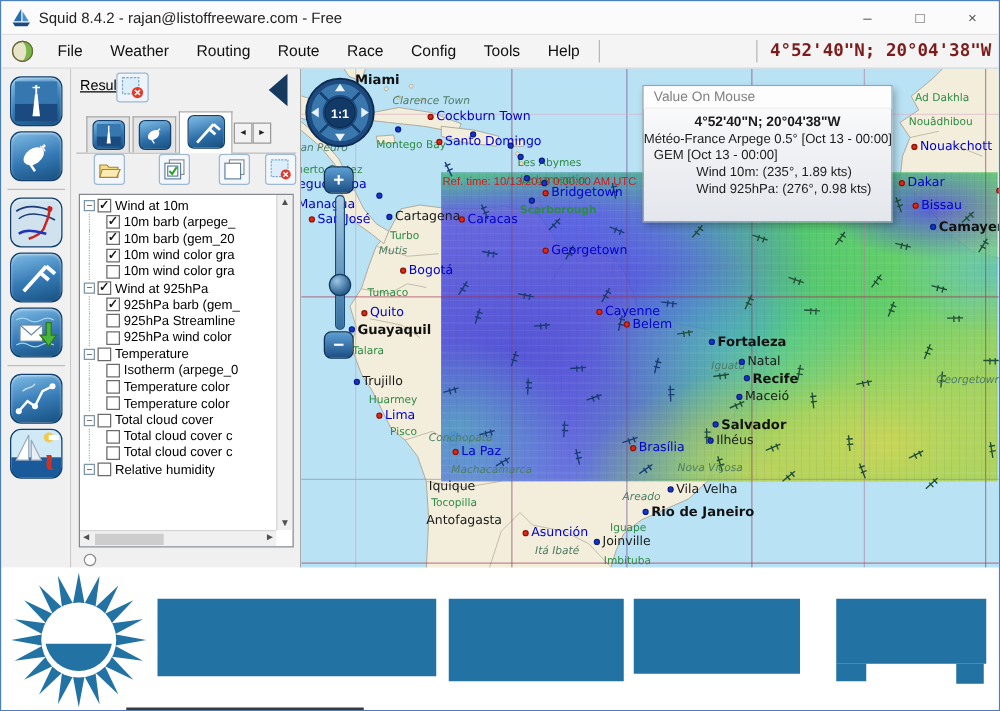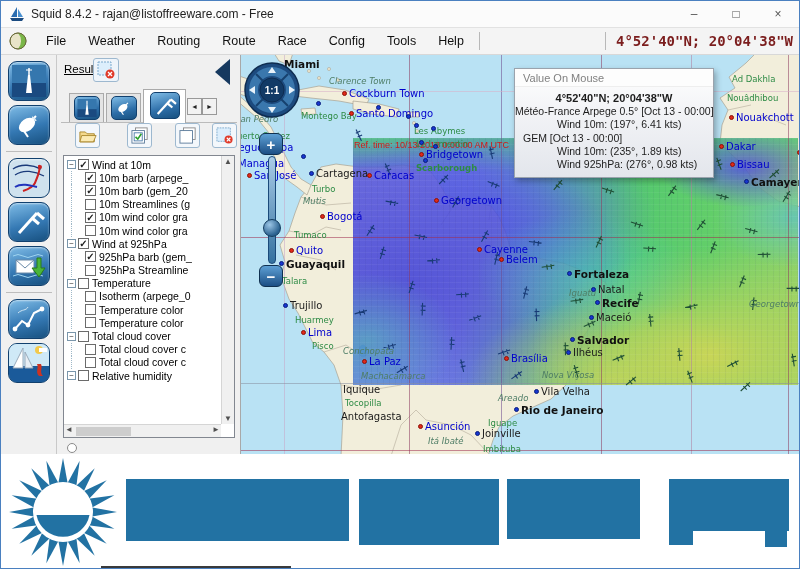--- a/index.html
+++ b/index.html
@@ -321,25 +321,20 @@
             <span class="cb">✓</span>
             <span>10m barb (arpege_</span>
           </div>
           <div class="trow">
             <span class="indent"></span>
             <span class="cb">✓</span>
             <span>10m barb (gem_20</span>
           </div>
           <div class="trow">
             <span class="indent"></span>
-            <span class="cb"></span>
-            <span>10m Streamlines (g</span>
-          </div>
-          <div class="trow">
-            <span class="indent"></span>
             <span class="cb">✓</span>
             <span>10m wind color gra</span>
           </div>
           <div class="trow">
             <span class="indent"></span>
             <span class="cb"></span>
             <span>10m wind color gra</span>
           </div>
           <div class="trow">
             <span class="exp">−</span>
@@ -348,20 +343,25 @@
           </div>
           <div class="trow">
             <span class="indent"></span>
             <span class="cb">✓</span>
             <span>925hPa barb (gem_</span>
           </div>
           <div class="trow">
             <span class="indent"></span>
             <span class="cb"></span>
             <span>925hPa Streamline</span>
+          </div>
+          <div class="trow">
+            <span class="indent"></span>
+            <span class="cb"></span>
+            <span>925hPa wind color</span>
           </div>
           <div class="trow">
             <span class="exp">−</span>
             <span class="cb"></span>
             <span>Temperature</span>
           </div>
           <div class="trow">
             <span class="indent"></span>
             <span class="cb"></span>
             <span>Isotherm (arpege_0</span>
@@ -538,28 +538,28 @@
         <path d="M0,9 L9,0 M5.5,1 L9,4.5 M2.5,4 L6,7.5" stroke="#1f4f35" stroke-width="1.1" fill="none" transform="translate(398,163) rotate(64)"></path>
         <path d="M0,9 L9,0 M5.5,1 L9,4.5 M2.5,4 L6,7.5" stroke="#1f4f35" stroke-width="1.1" fill="none" transform="translate(495,224) rotate(-23)"></path>
         <path d="M0,9 L9,0 M5.5,1 L9,4.5 M2.5,4 L6,7.5" stroke="#183a75" stroke-width="1.1" fill="none" transform="translate(147,285) rotate(30)"></path>
         <path d="M0,9 L9,0 M5.5,1 L9,4.5 M2.5,4 L6,7.5" stroke="#183a75" stroke-width="1.1" fill="none" transform="translate(244,99) rotate(-57)"></path>
       </svg>
 
     <div class="reftime">Ref. time: 10/13/2018 0:00:00 AM UTC</div>
 
     <div class="cities" id="cities">
         <div class="city c-cityb" style="left: 43px; top: 3px;">Miami</div>
-        <div class="city c-hamlet" style="left: 88px; top: 21px;">Clarence Town</div>
+        <div class="city c-hamlet" style="left: 73px; top: 21px;">Clarence Town</div>
         <div class="city c-capital" style="left: 108px; top: 33px;">Cockburn Town<span class="dot dot-red"></span></div>
         <div class="city c-town" style="left: 60px; top: 56px;">Montego Bay</div>
         <div class="city c-capital" style="left: 115px; top: 53px;">Santo Domingo<span class="dot dot-red"></span></div>
         <div class="city c-hamlet" style="left: -6px; top: 59px;">San Pedro</div>
         <div class="city c-town" style="left: 173px; top: 71px;">Les Abymes</div>
         <div class="city c-town" style="left: 175px; top: 84px;">Le Lamentin</div>
-        <div class="city c-capital" style="left: 185px; top: 94px;">Bridgetown<span class="dot dot-red"></span></div>
+        <div class="city c-capital" style="left: 200px; top: 94px;">Bridgetown<span class="dot dot-red"></span></div>
         <div class="city c-town" style="left: 175px; top: 108px; font-weight: bold;">Scarborough</div>
         <div class="city c-town" style="left: -9px; top: 76px;">Puerto Cortez</div>
         <div class="city c-capital" style="left: -7px; top: 87px;">Tegucigalpa</div>
         <div class="city c-capital" style="left: -3px; top: 103px;">Managua</div>
         <div class="city c-capital" style="left: 13px; top: 115px;">San José<span class="dot dot-red"></span></div>
         <div class="city c-city" style="left: 75px; top: 113px;">Cartagena<span class="dot dot-blue"></span></div>
         <div class="city c-capital" style="left: 133px; top: 115px;">Caracas<span class="dot dot-red"></span></div>
         <div class="city c-capital" style="left: 200px; top: 140px;">Georgetown<span class="dot dot-red"></span></div>
         <div class="city c-capital" style="left: 243px; top: 153px; margin-top: 36px;">Cayenne<span class="dot dot-red"></span></div>
         <div class="city c-town" style="left: 71px; top: 129px;">Turbo</div>
@@ -633,21 +633,20 @@
     <div class="zoomplus">+</div>
     <div class="slider-track"></div>
     <div class="slider-knob"></div>
     <div class="zoomminus">−</div>
 
     <div class="vom">
       <div class="vom-title">Value On Mouse</div>
       <div id="vom-lines">
           <div class="vom-line vl-cb">4°52'40"N; 20°04'38"W</div>
           <div class="vom-line vl-c">Météo-France Arpege 0.5°  [Oct 13 - 00:00]</div>
-          <div class="vom-line vl-i">Wind 10m: (197°, 6.41 kts)</div>
           <div class="vom-line vl-l">GEM  [Oct 13 - 00:00]</div>
           <div class="vom-line vl-i">Wind 10m: (235°, 1.89 kts)</div>
           <div class="vom-line vl-i">Wind 925hPa: (276°, 0.98 kts)</div>
         </div>
     </div>
   </div>
 
   <div class="logo">
     <svg width="112" height="112" style="position:absolute;left:6px;top:2px" id="sunlogo" viewBox="0 0 112 112">
         <polygon points="110,56 82.5141143481663,50.90080983563448 82.5141143481663,61.09919016436552" fill="#2272a3"></polygon>

